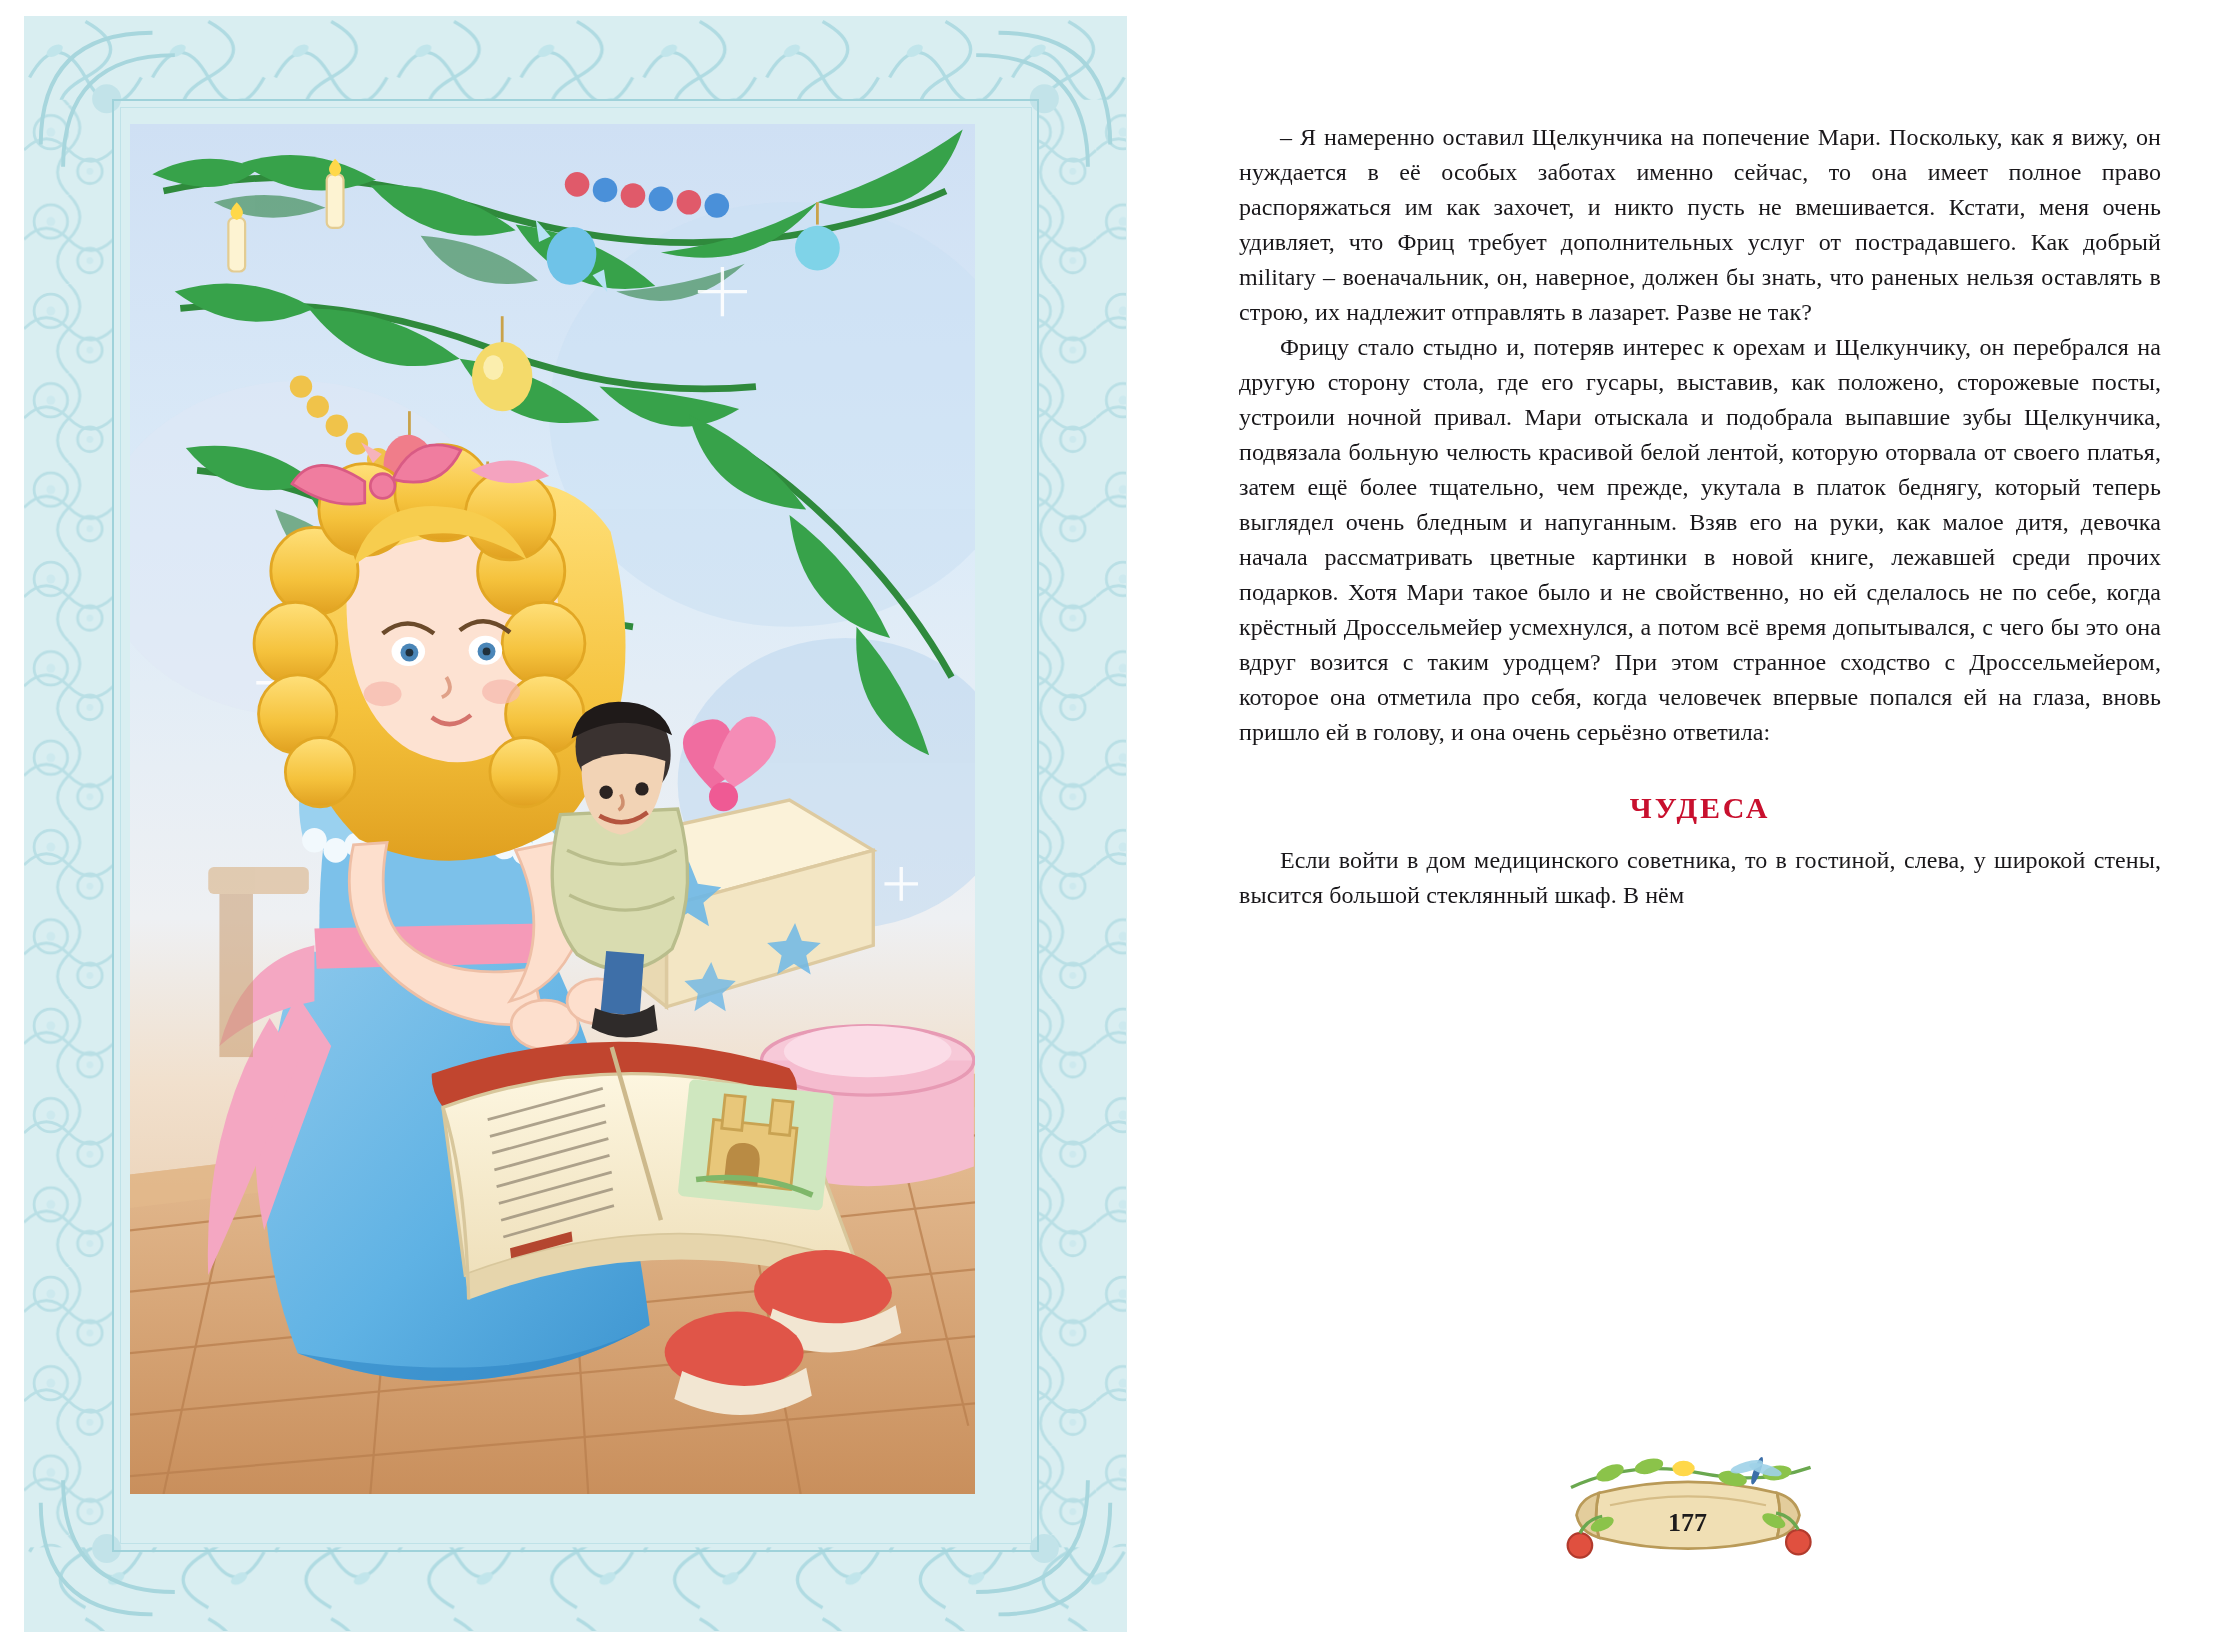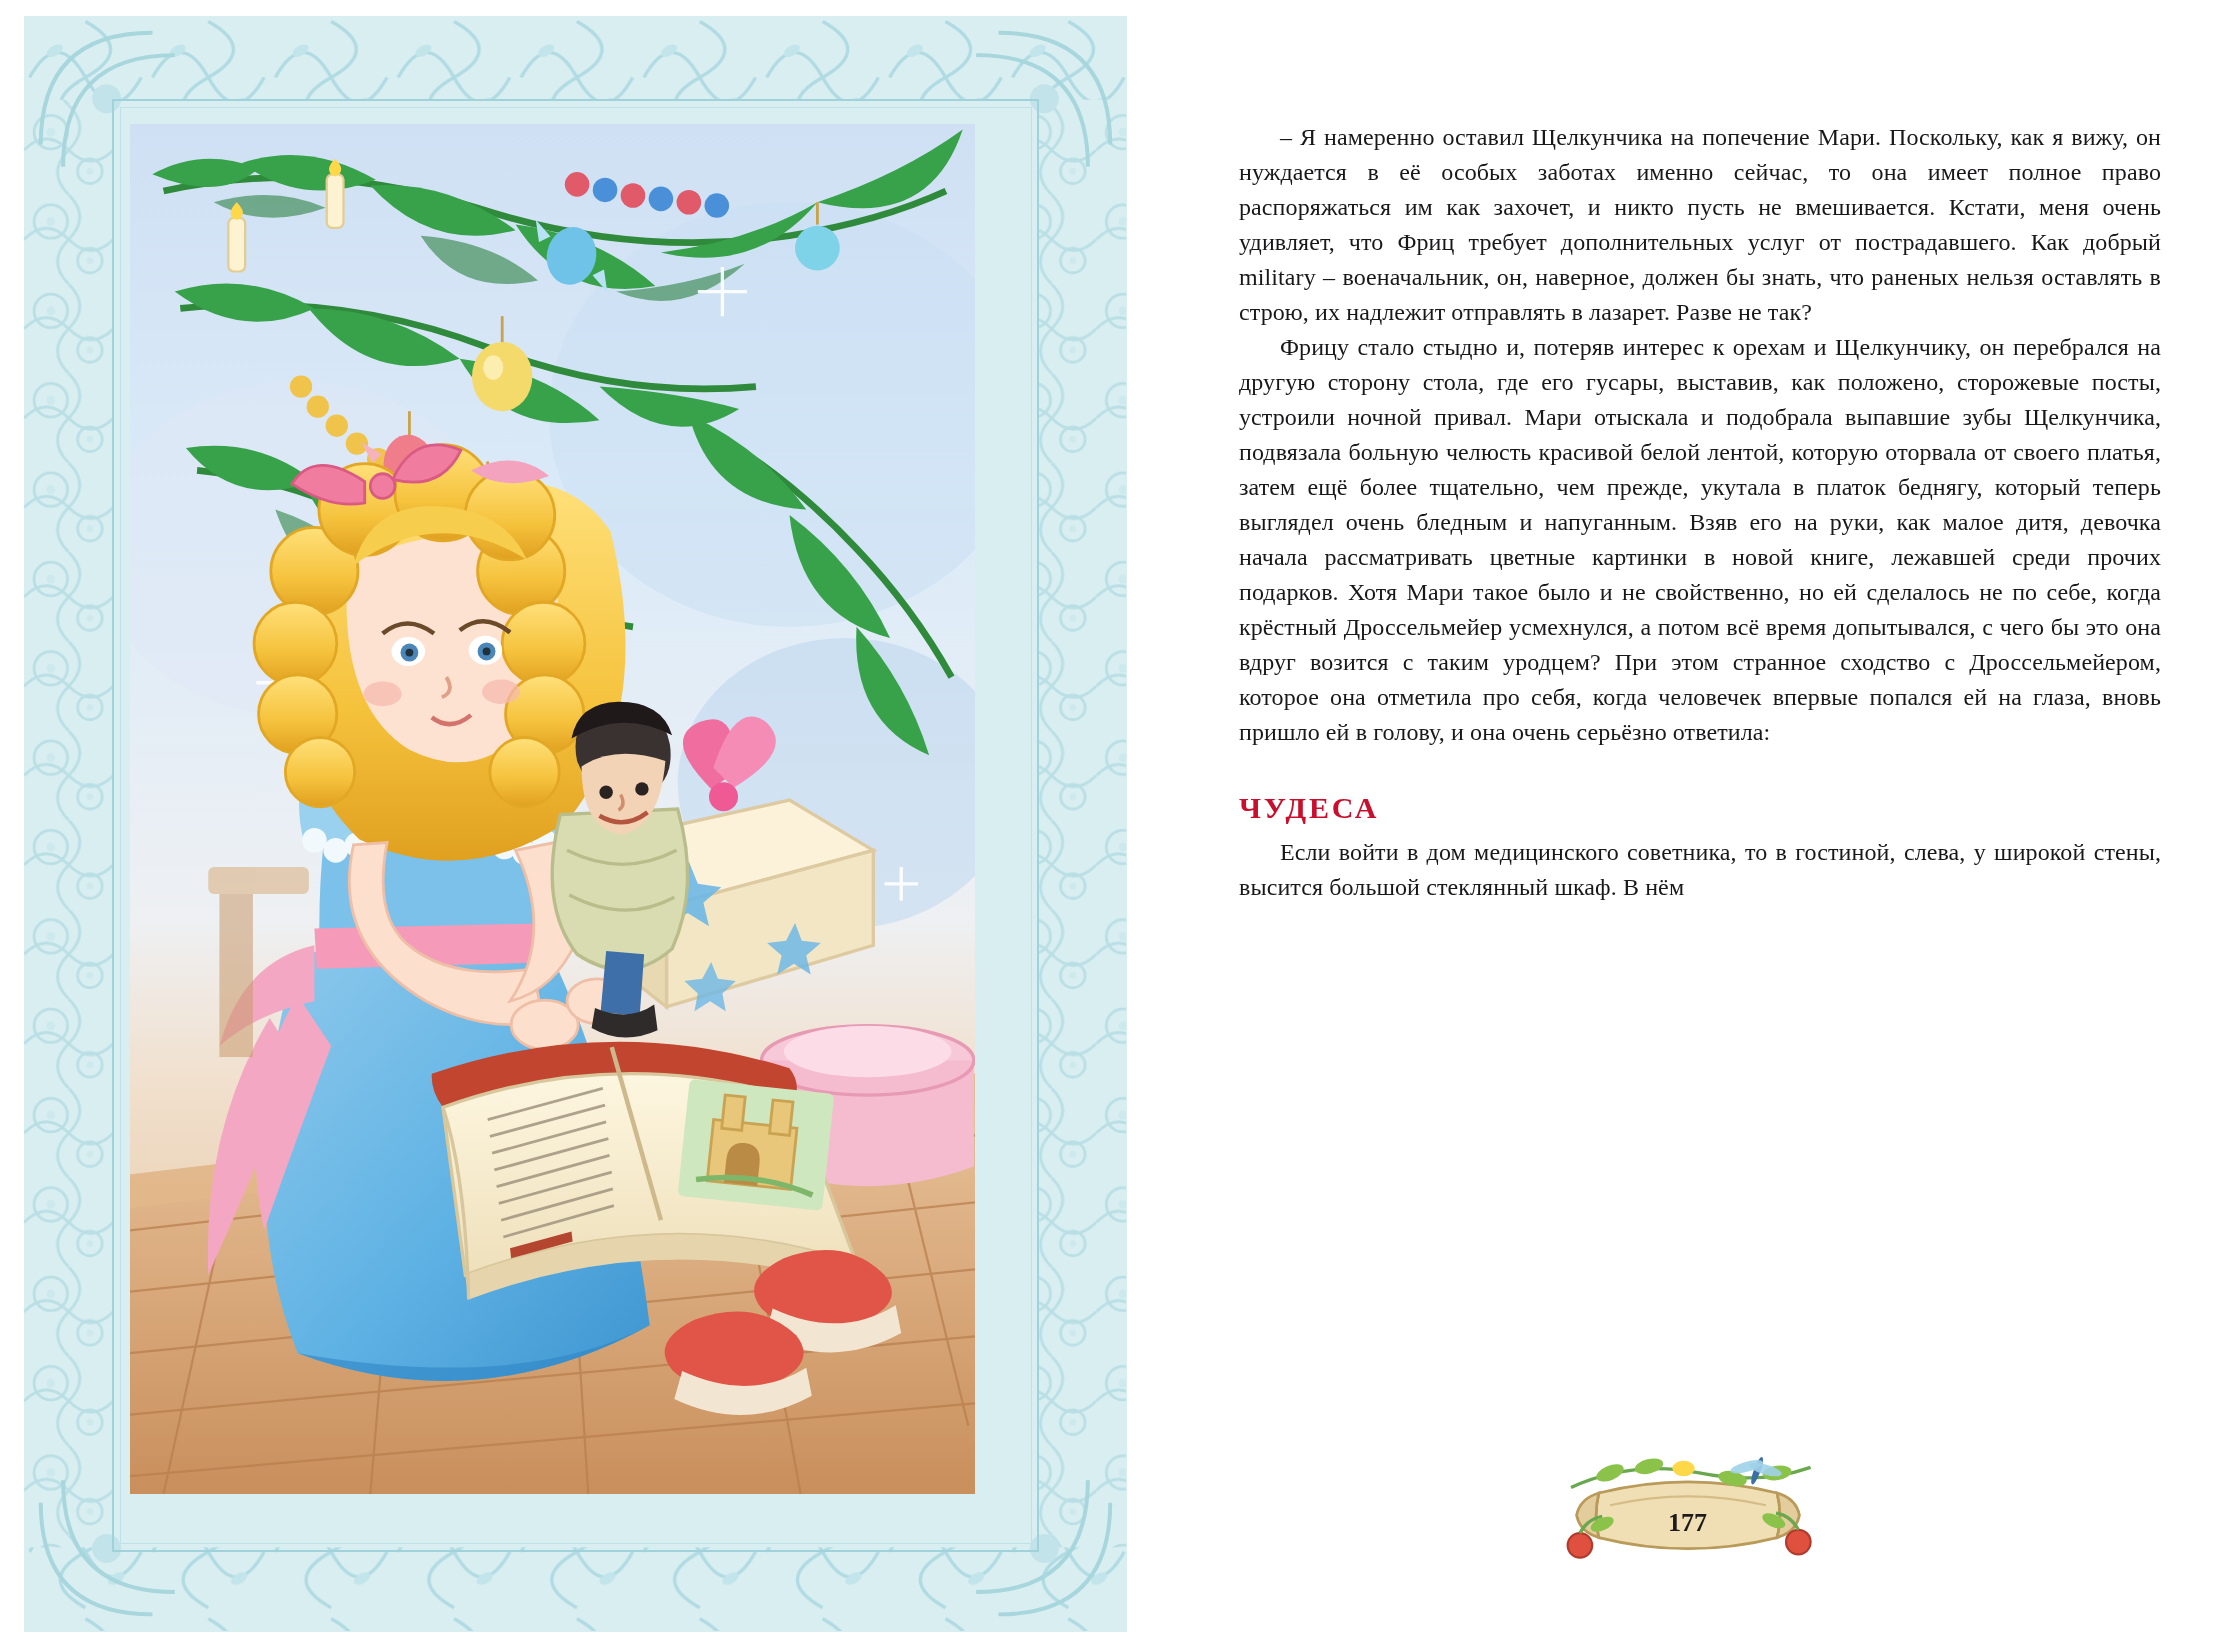--- a/index.html
+++ b/index.html
@@ -98,28 +98,28 @@
     text-align: justify;
     text-justify: inter-word;
     color: #19171a;
     letter-spacing: 0.1px;
   }
   .para.indent { text-indent: 41px; }
   .para.hang { text-indent: 41px; }
 
   .chapter-title {
     margin: 41px 0 0 0;
-    text-align: left;
+    text-align: center;
     color: #c8102e;
     font-size: 30px;
     font-weight: bold;
     letter-spacing: 2.8px;
     font-family: "Liberation Serif", serif;
   }
-  .after-title { margin-top: 10px; }
+  .after-title { margin-top: 18px; }
 
   
   .folio {
     position: absolute;
     left: 50%;
     transform: translateX(-50%);
     bottom: 77px;
     width: 313px;
     height: 117px;
   }

